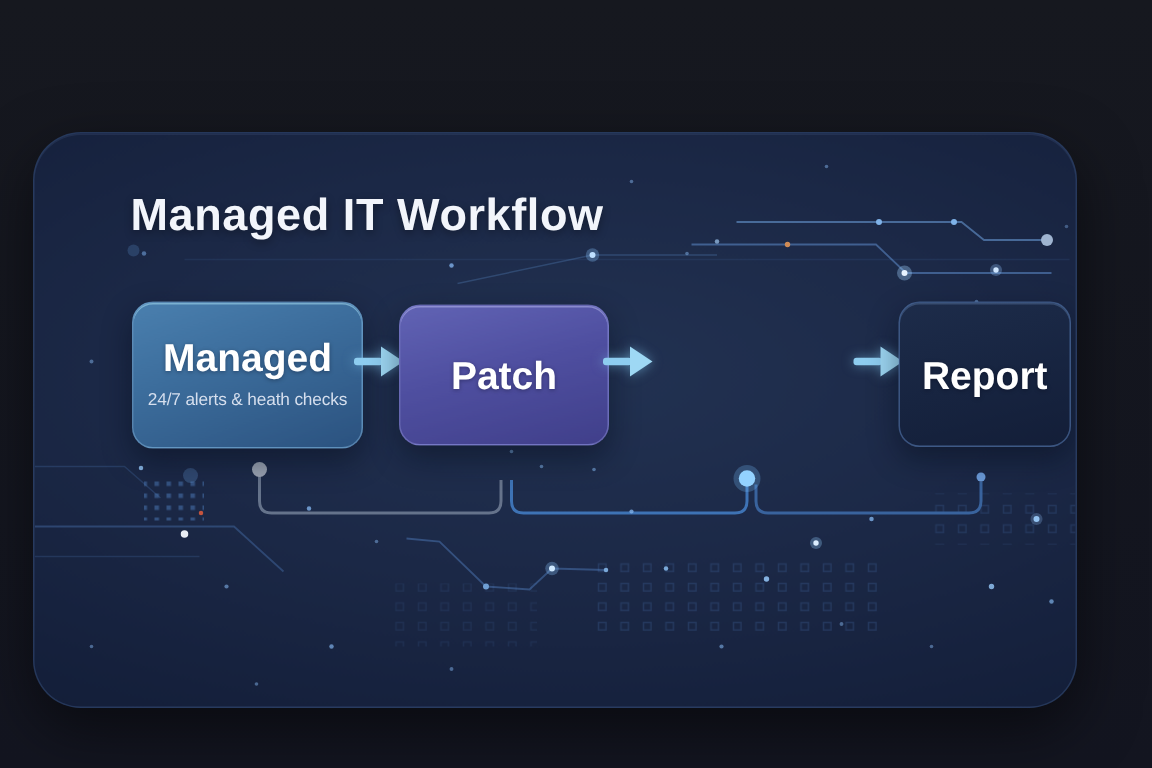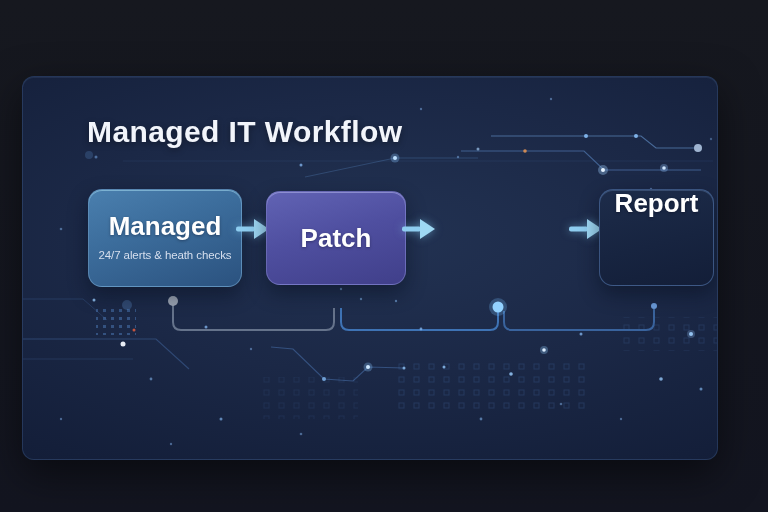--- a/index.html
+++ b/index.html
@@ -2,22 +2,22 @@
 <html><head>
 <meta charset="utf-8">
 <style>
   html,body{margin:0;padding:0;}
   body{
     width:768px;height:512px;overflow:hidden;position:relative;
     background:linear-gradient(180deg,#16181f 0%,#131520 100%);
     font-family:"Liberation Sans", sans-serif;
   }
   .panel{
-    position:absolute;left:22px;top:76px;width:694px;height:382px;
-    border-radius:12px;
+    position:absolute;left:22px;top:88px;width:694px;height:382px;
+    border-radius:32px;
     background:radial-gradient(120% 95% at 52% 42%, #223252 0%, #1b2846 38%, #141f3a 70%, #0e1830 100%);
     border:1px solid rgba(70,100,150,.35);
     box-shadow:0 14px 40px rgba(0,0,0,.5), inset 0 1px 0 rgba(120,150,200,.12);
     overflow:hidden;
   }
   .deco{position:absolute;inset:0;width:694px;height:382px;}
   .page-title{
     position:absolute;left:64px;top:38px;
     font-size:30px;font-weight:700;color:#f2f5fb;letter-spacing:.4px;
     text-shadow:0 2px 6px rgba(0,0,0,.35);
@@ -46,21 +46,20 @@
     left:408px;top:113px;width:140px;height:94px;
     background:linear-gradient(160deg,#3a95a6 0%,#2a7c9d 45%,#20608e 100%);
     border:1px solid rgba(120,200,222,.45);
     box-shadow:0 8px 20px rgba(4,10,24,.45), inset 0 1px 0 rgba(160,226,240,.55);
   }
   .step.report{
     left:576px;top:112px;width:113px;height:95px;
     background:linear-gradient(165deg,#1d2c4a 0%,#172440 55%,#131e38 100%);
     border:1px solid rgba(95,135,195,.5);
     box-shadow:0 8px 20px rgba(4,10,24,.45), inset 0 1px 0 rgba(140,180,230,.25);
-    justify-content:space-between;
   }
   .flow-arrow{position:absolute;width:36px;height:28px;filter:drop-shadow(0 0 4px rgba(130,200,240,.55));}
   .arrow-1{left:212px;top:138px;}
   .arrow-2{left:378px;top:138px;}
   .arrow-3{left:545px;top:138px;}
 </style>
 </head>
 <body>
 
 <div class="panel">

